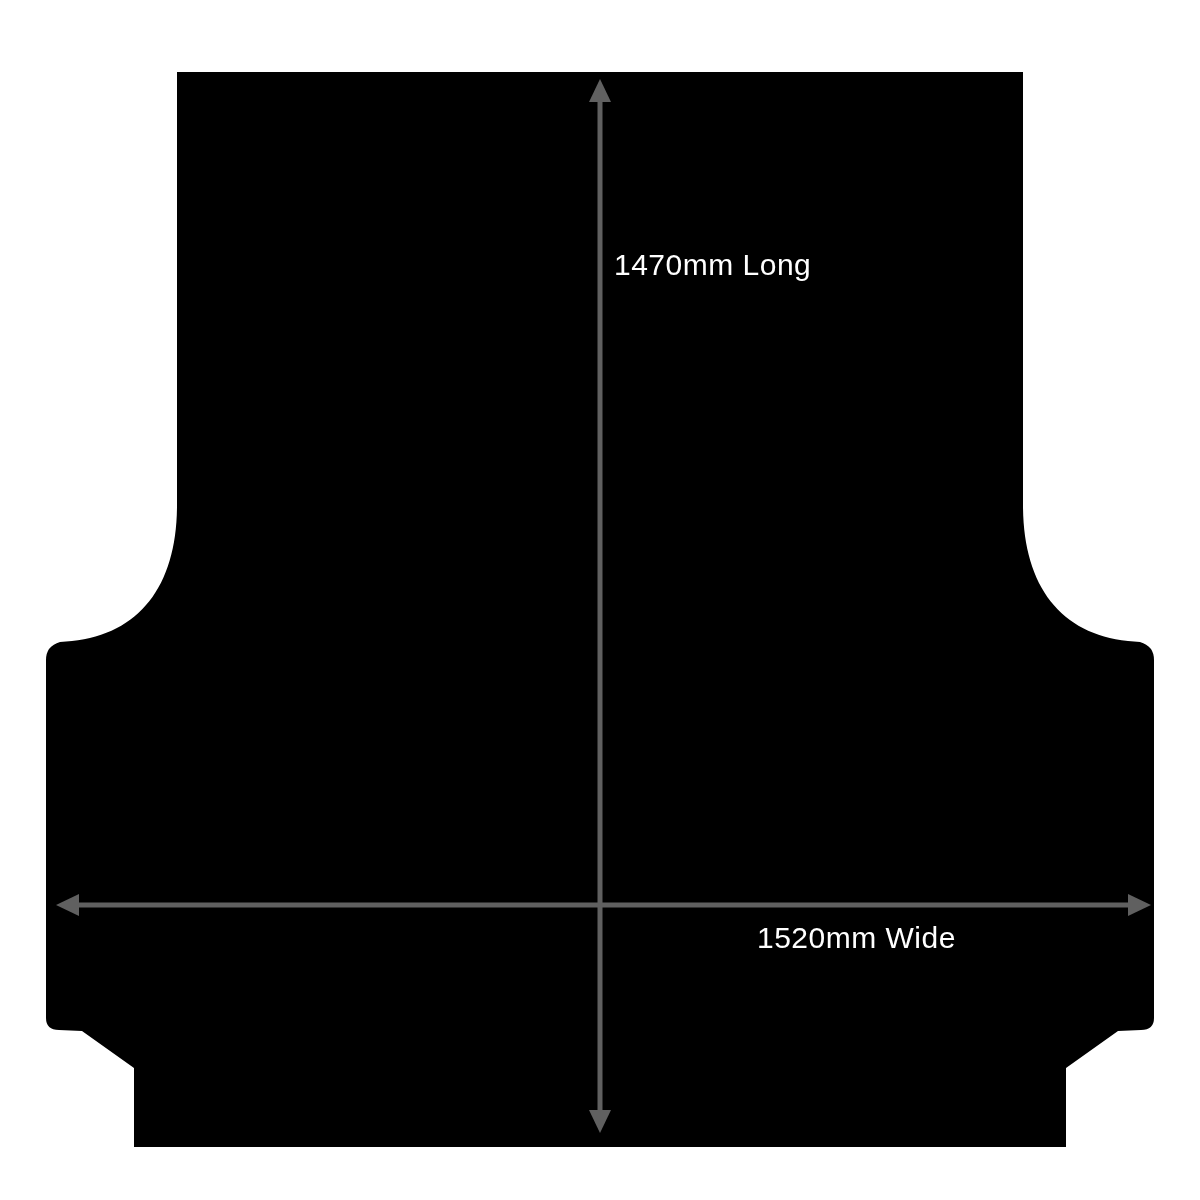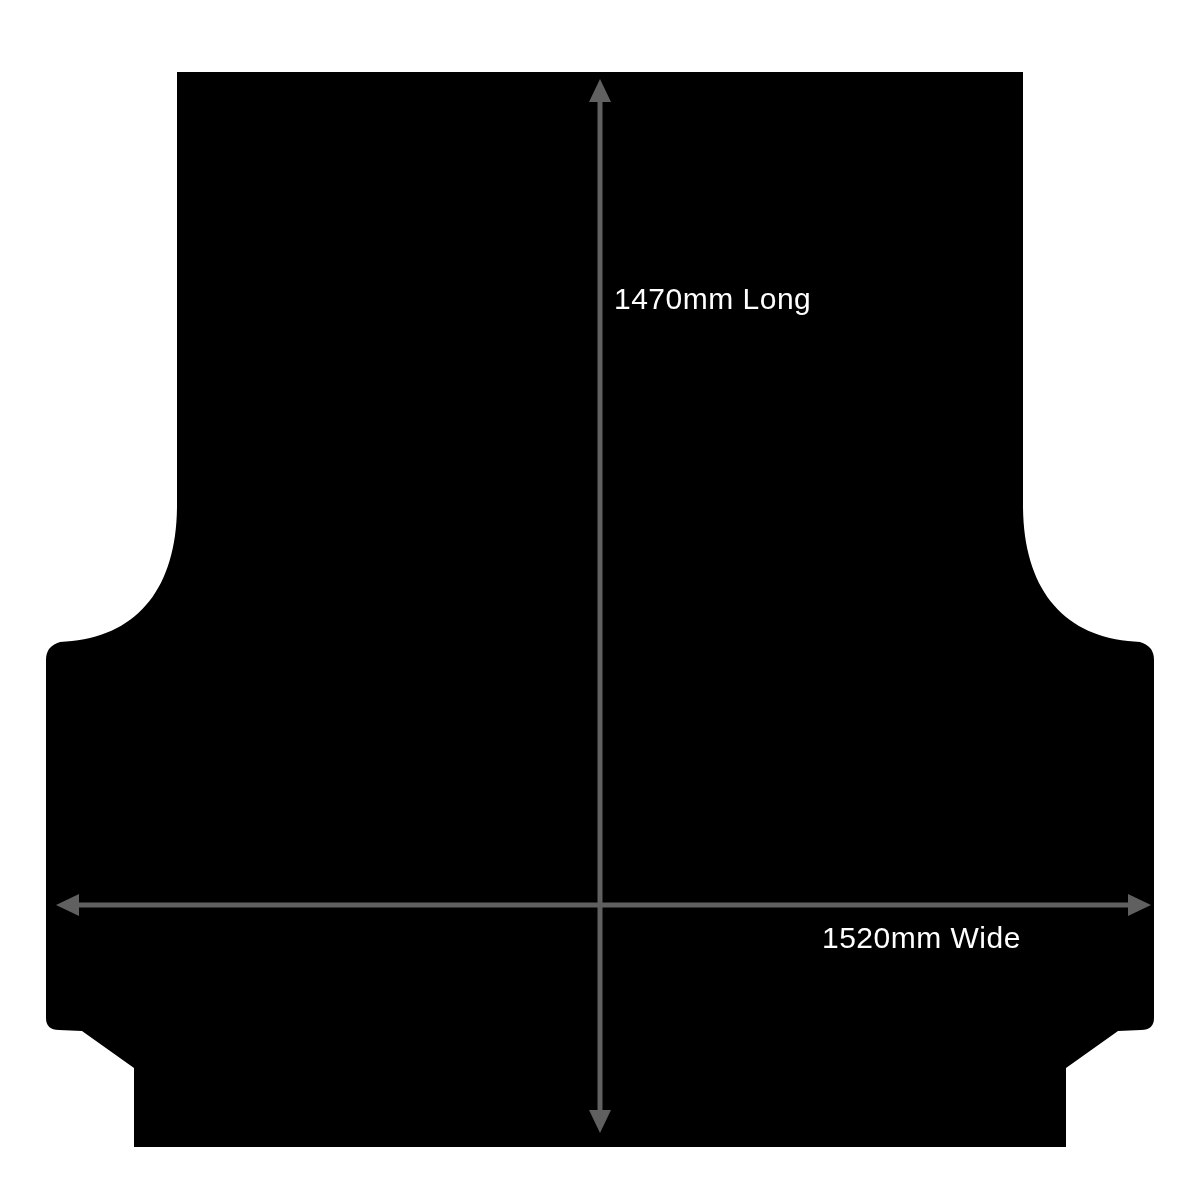--- a/index.html
+++ b/index.html
@@ -22,22 +22,22 @@
     display: block;
   }
   .dim-label {
     position: absolute;
     color: #ffffff;
     font-size: 30px;
     font-weight: 400;
     letter-spacing: 0.5px;
     white-space: nowrap;
   }
-  .dim-label.length { left: 614px; top: 282px; }
-  .dim-label.width  { left: 822px; top: 921px; }
+  .dim-label.length { left: 614px; top: 248px; }
+  .dim-label.width  { left: 757px; top: 921px; }
 </style>
 </head>
 <body>
 
 <div class="canvas">
 
   <svg width="1200" height="1200" viewBox="0 0 1200 1200">
 
     <path d="M 177 72
              L 1023 72

